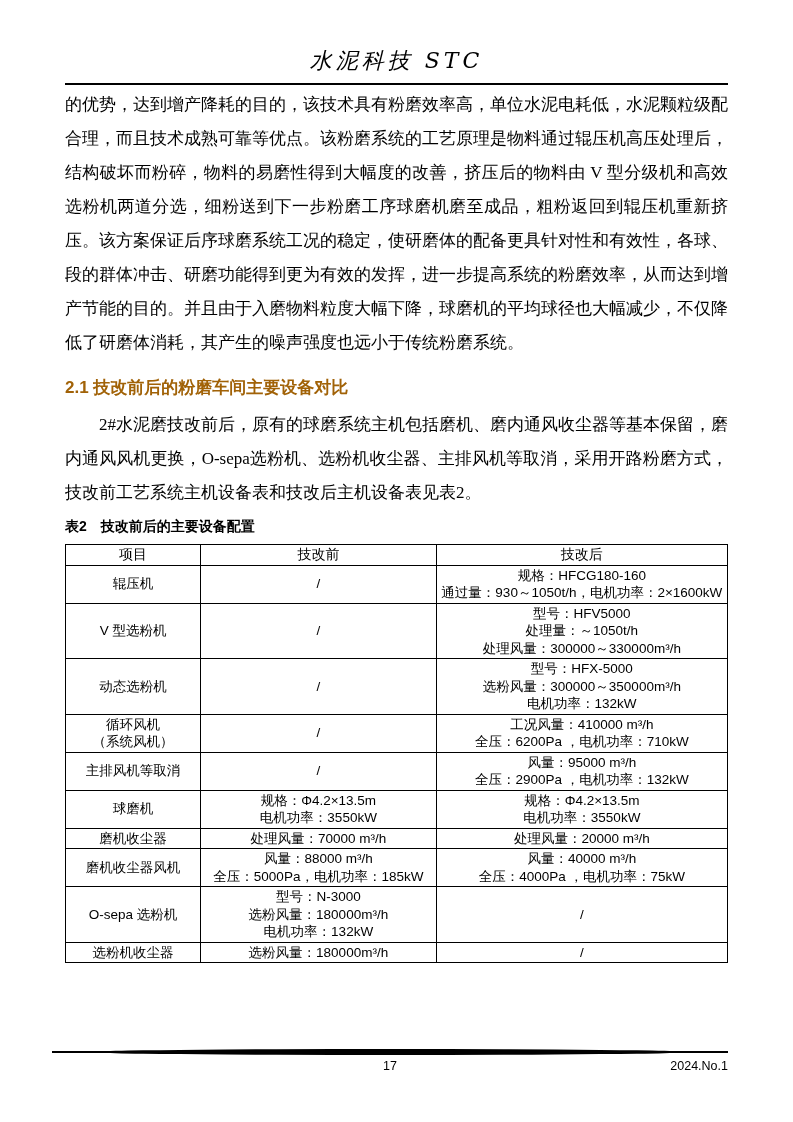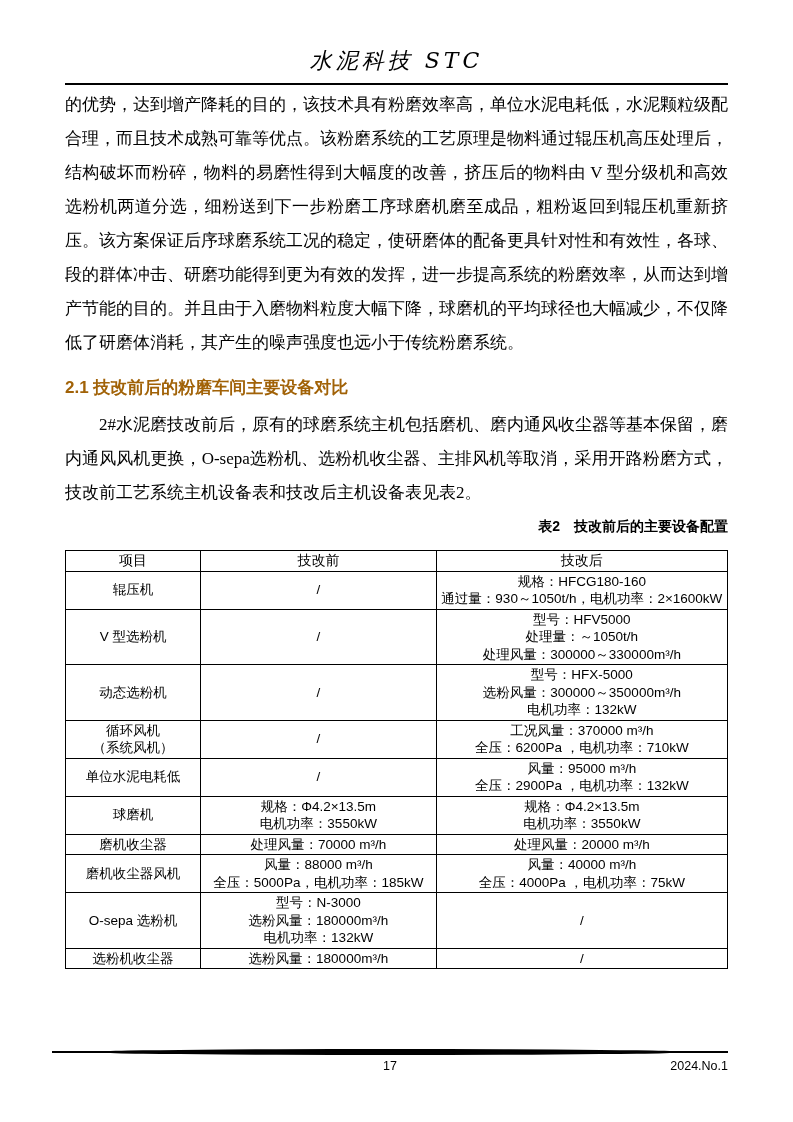--- a/index.html
+++ b/index.html
@@ -51,28 +51,28 @@
     font-weight: bold;
     font-size: 17px;
     line-height: 30px;
     color: #a16207;
   }
   .para-2 { margin-top: 5px; }
 
   
   .table-caption {
     margin-top: 6px;
-    text-align: right;
+    text-align: left;
     font-family: "Liberation Sans", "DejaVu Sans", sans-serif;
     font-weight: bold;
     font-size: 14px;
     line-height: 20px;
   }
   table.equipment {
-    margin-top: 14px;
+    margin-top: 8px;
     width: 100%;
     border-collapse: collapse;
     table-layout: fixed;
     font-family: "Liberation Sans", "DejaVu Sans", sans-serif;
     font-size: 13.5px;
   }
   table.equipment th,
   table.equipment td {
     border: 1px solid #000;
     text-align: center;
@@ -162,25 +162,25 @@
           <td>动态选粉机</td>
           <td>/</td>
           <td>型号：HFX-5000
 选粉风量：300000～350000m³/h
 电机功率：132kW</td>
         </tr>
         <tr>
           <td>循环风机
 （系统风机）</td>
           <td>/</td>
-          <td>工况风量：370000 m³/h
+          <td>工况风量：410000 m³/h
 全压：6200Pa ，电机功率：710kW</td>
         </tr>
         <tr>
-          <td>单位水泥电耗低</td>
+          <td>主排风机等取消</td>
           <td>/</td>
           <td>风量：95000 m³/h
 全压：2900Pa ，电机功率：132kW</td>
         </tr>
         <tr>
           <td>球磨机</td>
           <td>规格：Φ4.2×13.5m
 电机功率：3550kW</td>
           <td>规格：Φ4.2×13.5m
 电机功率：3550kW</td>

